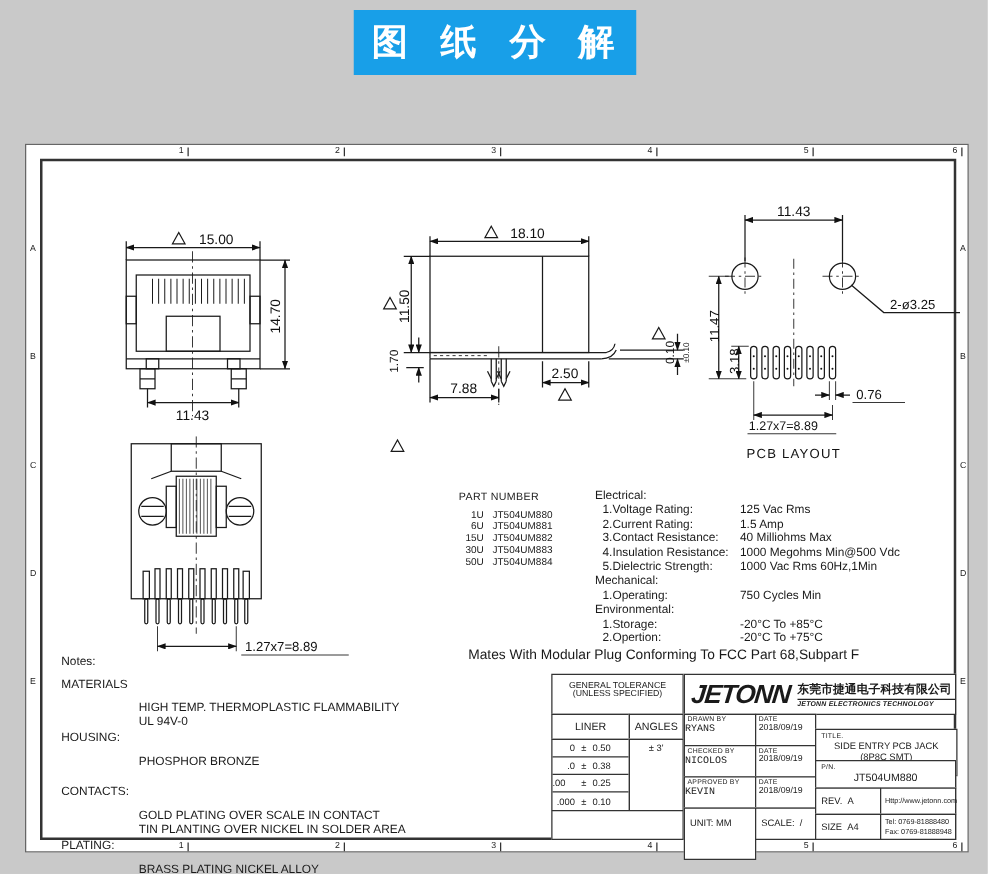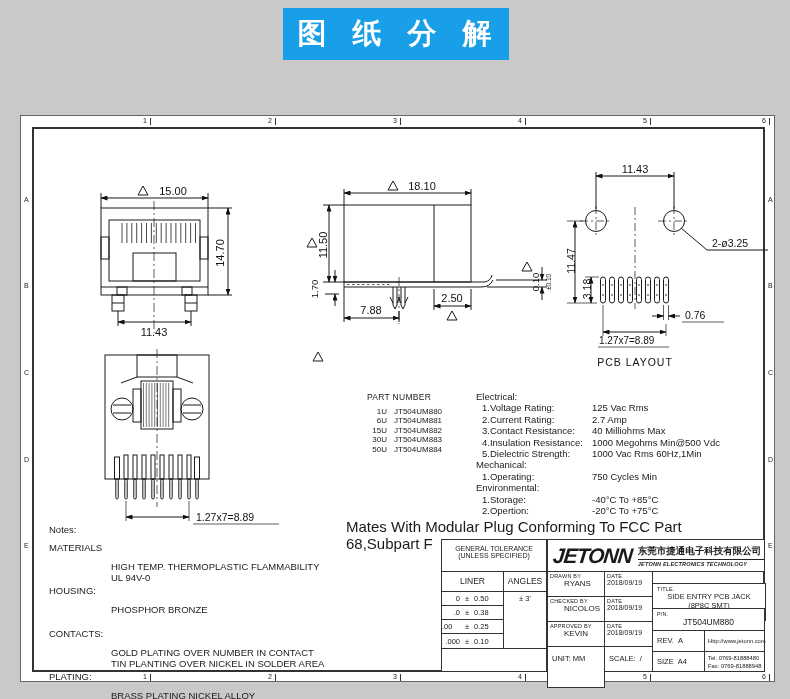--- a/index.html
+++ b/index.html
@@ -17,29 +17,29 @@
   svg text{font-family:"Liberation Sans",sans-serif;fill:#111;}
   svg{position:absolute;}
   .txtblock{position:absolute;font-size:9.5px;line-height:11.4px;}
   .parts{position:absolute;font-size:8px;line-height:9.5px;}
   .parts .hdr{font-size:8.5px;letter-spacing:.3px;margin-bottom:4px;}
   .parts .row{display:flex;}
   .parts .qty{width:20px;text-align:right;margin-right:7px;}
   .spec-row{display:flex;}
   .spec-row .sl{width:110px;padding-left:6px;}
   .spec-sec{padding-left:0;}
-  .footnote{position:absolute;font-size:15px;}
+  .footnote{position:absolute;font-size:11px;text-align:center;}
   .notes{position:absolute;font-size:9.5px;line-height:11px;}
   .notes .nt{margin-bottom:7px;}
   .notes .item{display:flex;margin-top:8px;}
   .notes .nl{width:62px;margin-top:24px;}
   .tb{position:absolute;left:420px;top:423px;width:324px;height:133px;}
   .cell{position:absolute;border:1px solid #333;box-sizing:border-box;background:#fff;}
   .lbl{font-size:5.5px;color:#222;padding:1px 0 0 2px;letter-spacing:.2px;}
-  .val8{font-size:8px;padding-left:16px;}
+  .val8{font-size:8px;padding-left:0;font-family:Liberation Mono, monospace;}
   .tol-row{display:flex;font-size:7.5px;height:14px;align-items:center;border-bottom:1px solid #333;box-sizing:border-box;}
   .tol-row span{display:inline-block;}
   .logo{font-style:italic;font-weight:900;font-size:21px;letter-spacing:-1px;transform:skewX(-6deg);}
   .cn{font-size:9.5px;font-weight:bold;white-space:nowrap;}
   .en{font-size:5.5px;font-style:italic;font-weight:bold;letter-spacing:.2px;border-top:1px solid #222;margin-top:1px;padding-top:1px;}
 </style>
 </head>
 <body>
 
 <div class="page">
@@ -362,21 +362,21 @@
     </div>
 
     <div class="txtblock" style="left:455px;top:275px;width:290px;">
       <div class="spec-sec">Electrical:</div>
       <div class="spec-row">
           <span class="sl">1.Voltage Rating:</span>
           <span>125 Vac Rms</span>
         </div>
       <div class="spec-row">
           <span class="sl">2.Current Rating:</span>
-          <span>2.7 Amp</span>
+          <span>1.5 Amp</span>
         </div>
       <div class="spec-row">
           <span class="sl">3.Contact Resistance:</span>
           <span>40 Milliohms Max</span>
         </div>
       <div class="spec-row">
           <span class="sl">4.Insulation Resistance:</span>
           <span>1000 Megohms Min@500 Vdc</span>
         </div>
       <div class="spec-row">
@@ -384,21 +384,21 @@
           <span>1000 Vac Rms 60Hz,1Min</span>
         </div>
       <div class="spec-sec">Mechanical:</div>
       <div class="spec-row">
           <span class="sl">1.Operating:</span>
           <span>750 Cycles Min</span>
         </div>
       <div class="spec-sec">Environmental:</div>
       <div class="spec-row">
           <span class="sl">1.Storage:</span>
-          <span>-40°C To +85°C</span>
+          <span>-20°C To +85°C</span>
         </div>
       <div class="spec-row">
           <span class="sl">2.Opertion:</span>
           <span>-20°C To +75°C</span>
         </div>
     </div>
     <div class="footnote" style="left:325px;top:402px;width:370px;">Mates With Modular Plug Conforming To FCC Part 68,Subpart F</div>
 
     <div class="notes" style="left:28px;top:408px;width:330px;">
       <div class="nt">Notes:</div>
@@ -406,21 +406,21 @@
       <div class="item">
         <span class="nl">HOUSING:</span>
         <span><span>HIGH TEMP. THERMOPLASTIC FLAMMABILITY</span><br><span>UL 94V-0</span></span>
       </div>
       <div class="item">
         <span class="nl">CONTACTS:</span>
         <span>PHOSPHOR BRONZE</span>
       </div>
       <div class="item">
         <span class="nl">PLATING:</span>
-        <span><span>GOLD PLATING OVER NUMBER IN CONTACT</span><br><span>TIN PLANTING OVER NICKEL IN SOLDER AREA</span></span>
+        <span><span>GOLD PLATING OVER SCALE IN CONTACT</span><br><span>TIN PLANTING OVER NICKEL IN SOLDER AREA</span></span>
       </div>
       <div class="item">
         <span class="nl">SHIELD:</span>
         <span>BRASS PLATING NICKEL ALLOY</span>
       </div>
     </div>
 
     <div class="tb">
 
       <div class="cell" style="left:0;top:0;width:106px;height:33px;text-align:center;font-size:7px;padding-top:5px;">

